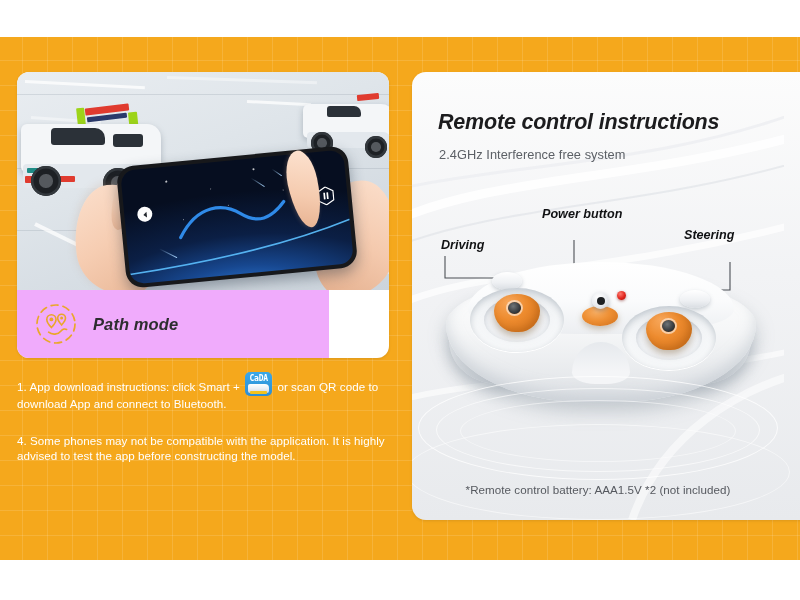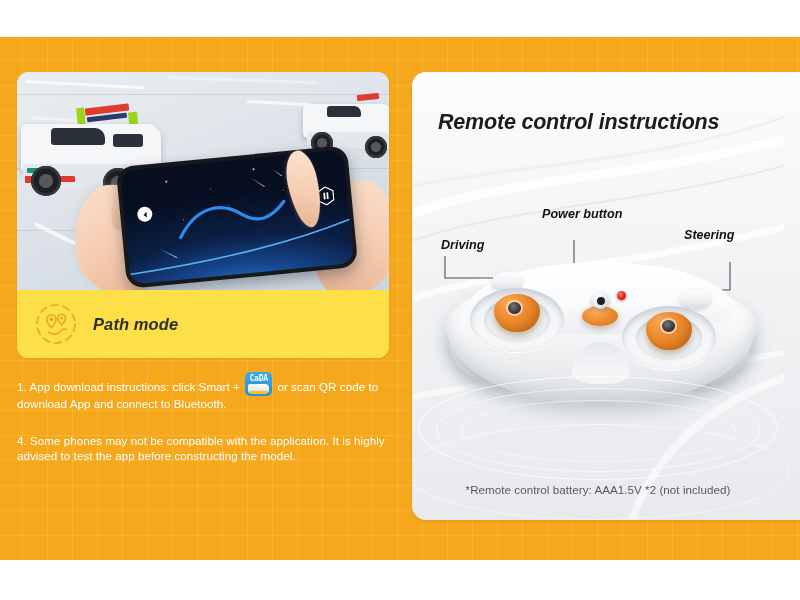--- a/index.html
+++ b/index.html
@@ -133,22 +133,22 @@
   #finger-right {
     position:absolute; left:272px; top:78px; width:30px; height:78px;
     background: linear-gradient(200deg, #fde3d1 0%, #f5cbaf 58%, #e6b190 100%);
     border-radius:52% 48% 50% 50% / 40% 40% 60% 60%;
     transform: rotate(-12deg);
     box-shadow: -1px 0 4px rgba(190,150,125,.28);
   }
 
   
   #caption {
-    position:absolute; left:0; top:218px; width:372px; height:68px;
-    display:flex; align-items:center; padding-left:18px; background:#fde047;
+    position:absolute; left:0; top:218px; width:312px; height:68px;
+    display:flex; align-items:center; padding-left:18px; background:#f0abfc;
   }
   #path-icon { width:42px; height:42px; flex:0 0 auto; position:relative; }
   #caption-text {
     margin-left:16px; font-size:16.5px; font-weight:bold; font-style:italic;
     color:#2d2d2f; letter-spacing:.1px;
   }
 
   
   #left-text { position:absolute; left:0px; top:300px; width:372px; color:#fff; }
   #app-dl-title {
@@ -441,20 +441,21 @@
     <svg id="right-swirls" viewBox="0 0 372 448">
       <path d="M-20,150 C80,104 220,110 392,62" fill="none" stroke="#ffffff" stroke-width="9" opacity=".85"></path>
       <path d="M-20,176 C90,132 230,136 392,88" fill="none" stroke="#e3e6ea" stroke-width="2" opacity=".8"></path>
       <path d="M-20,236 C60,196 180,206 392,150" fill="none" stroke="#ffffff" stroke-width="7" opacity=".7"></path>
       <path d="M-20,118 C110,90 250,92 392,38" fill="none" stroke="#eceef1" stroke-width="3" opacity=".8"></path>
       <path d="M-20,330 C90,300 240,312 392,276" fill="none" stroke="#ffffff" stroke-width="6" opacity=".6"></path>
       <path d="M220,448 C250,360 330,316 392,300" fill="none" stroke="#ffffff" stroke-width="8" opacity=".55"></path>
     </svg>
 
     <div id="rc-title">Remote control instructions</div>
+    <div id="rc-sub">2.4GHz Interference free system</div>
 
     <svg id="leader-svg" viewBox="0 0 372 448">
       <polyline points="33,184 33,206 84,206" fill="none" stroke="#4b4f55" stroke-width="1.1"></polyline>
       <line x1="162" y1="168" x2="162" y2="214" stroke="#4b4f55" stroke-width="1.1"></line>
       <polyline points="318,190 318,218 252,218" fill="none" stroke="#4b4f55" stroke-width="1.1"></polyline>
     </svg>
 
     <div class="rc-label" id="lbl-driving">Driving</div>
     <div class="rc-label" id="lbl-power">Power button</div>
     <div class="rc-label" id="lbl-steering">Steering</div>

